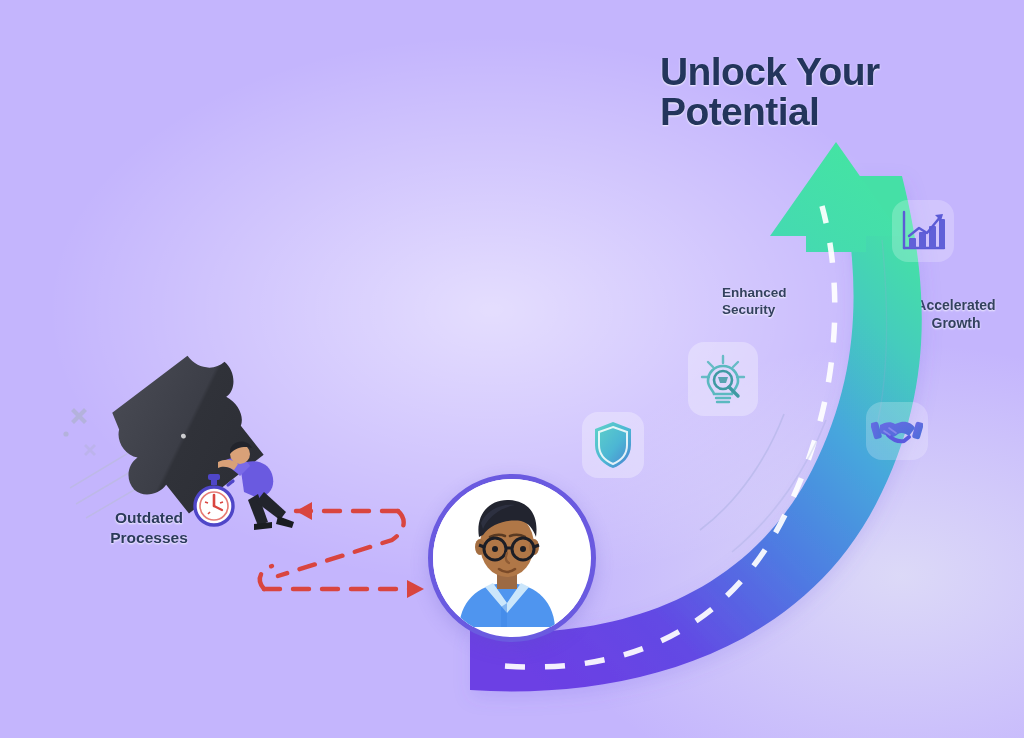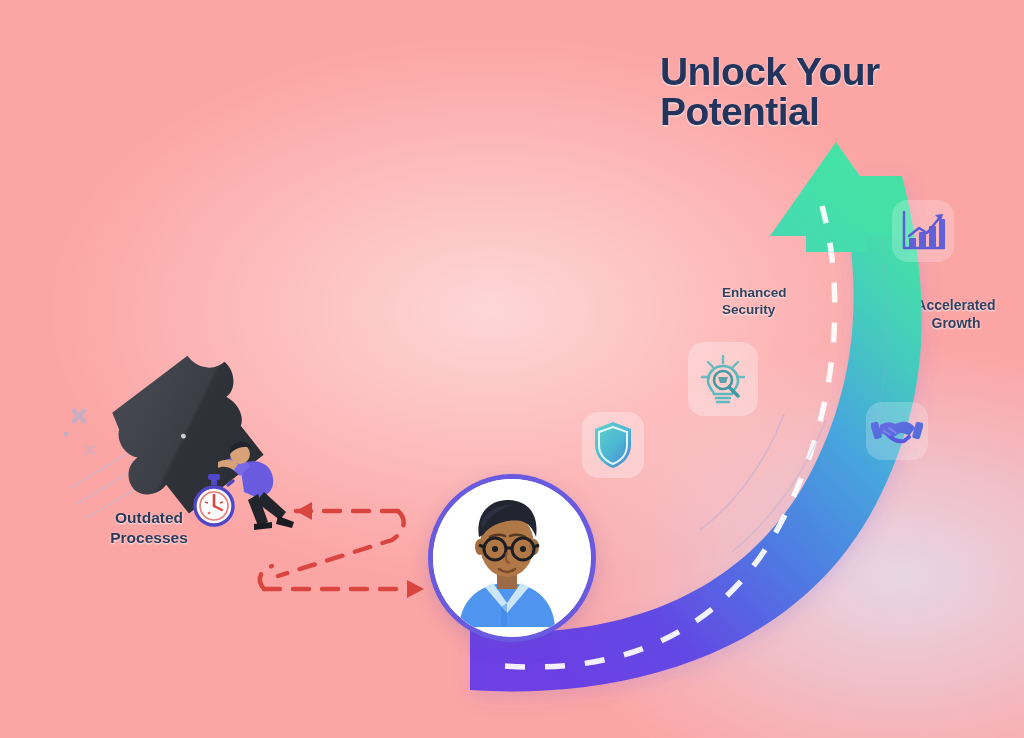--- a/index.html
+++ b/index.html
@@ -9,21 +9,21 @@
     background: #e6e6f8;
   }
   body {
     font-family: "Liberation Sans", sans-serif;
   }
   #scene {
     position: relative;
     width: 1024px;
     height: 738px;
     overflow: hidden;
-    background: #fca5a5;
+    background: #c4b5fd;
   }
   
   #bg-sheen {
     position: absolute;
     inset: 0;
     background:
       radial-gradient(ellipse 70% 60% at 48% 42%, rgba(255,255,255,0.55) 0%, rgba(255,255,255,0.0) 62%),
       radial-gradient(ellipse 50% 45% at 88% 78%, rgba(226,226,246,0.8) 0%, rgba(226,226,246,0) 70%);
     pointer-events: none;
   }

